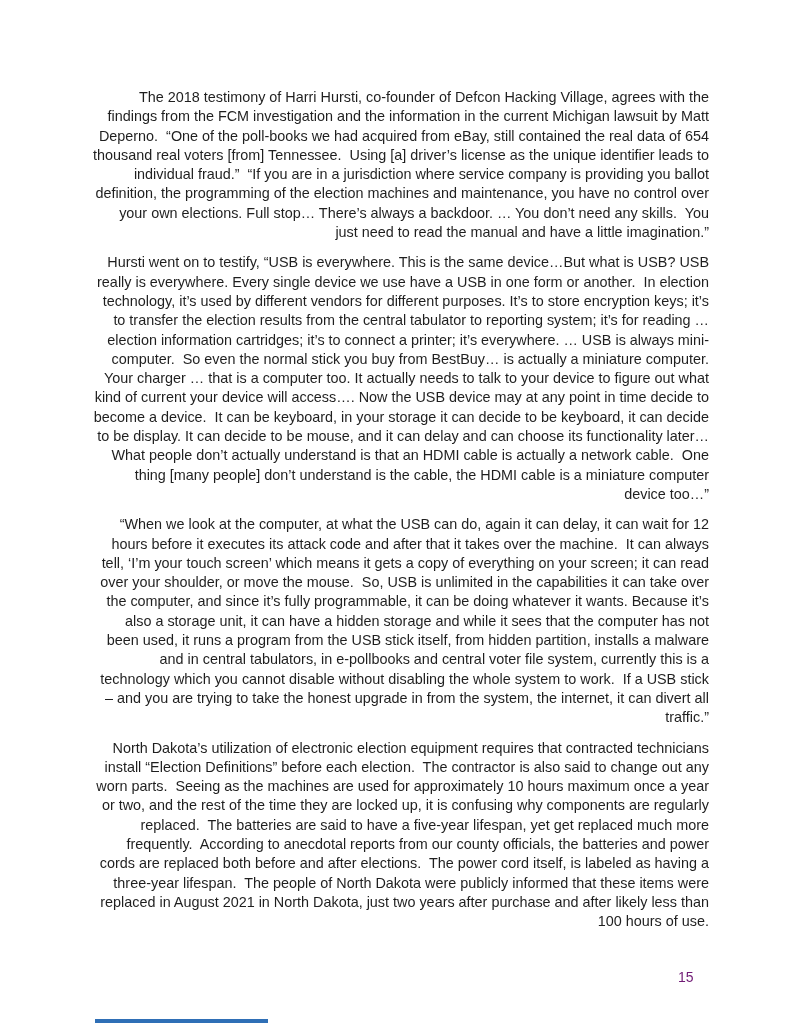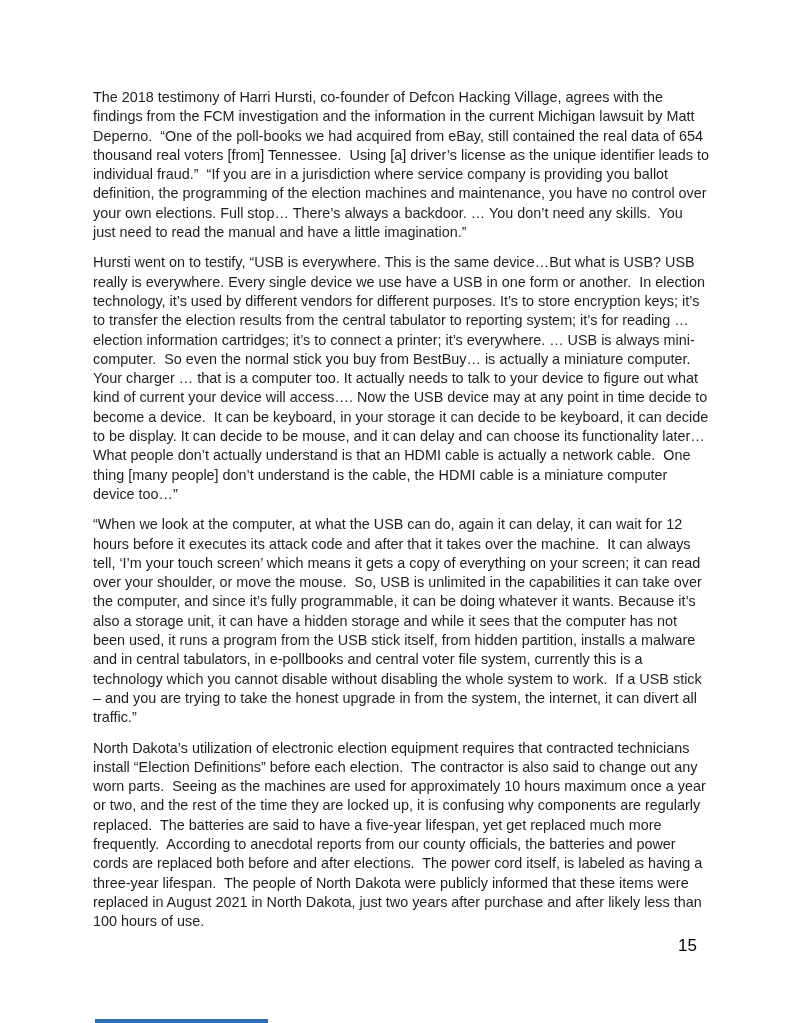--- a/index.html
+++ b/index.html
@@ -19,30 +19,30 @@
     position: absolute;
     left: 93px;
     top: 88px;
     width: 616px;
   }
   .content p {
     margin: 0 0 11px 0;
     font-size: 14.4px;
     line-height: 19.3px;
     color: #1f1f1f;
-    text-align: left;
+    text-align: right;
     white-space: pre-wrap;
   }
   .page-number {
     position: absolute;
     left: 678px;
-    top: 936px;
-    font-size: 17px;
+    top: 968px;
+    font-size: 14px;
     line-height: 19.3px;
-    color: #000000;
+    color: #701a75;
   }
   .bottom-link-line {
     position: absolute;
     left: 95px;
     top: 1019px;
     width: 173px;
     height: 4px;
   }
 </style>
 </head>

